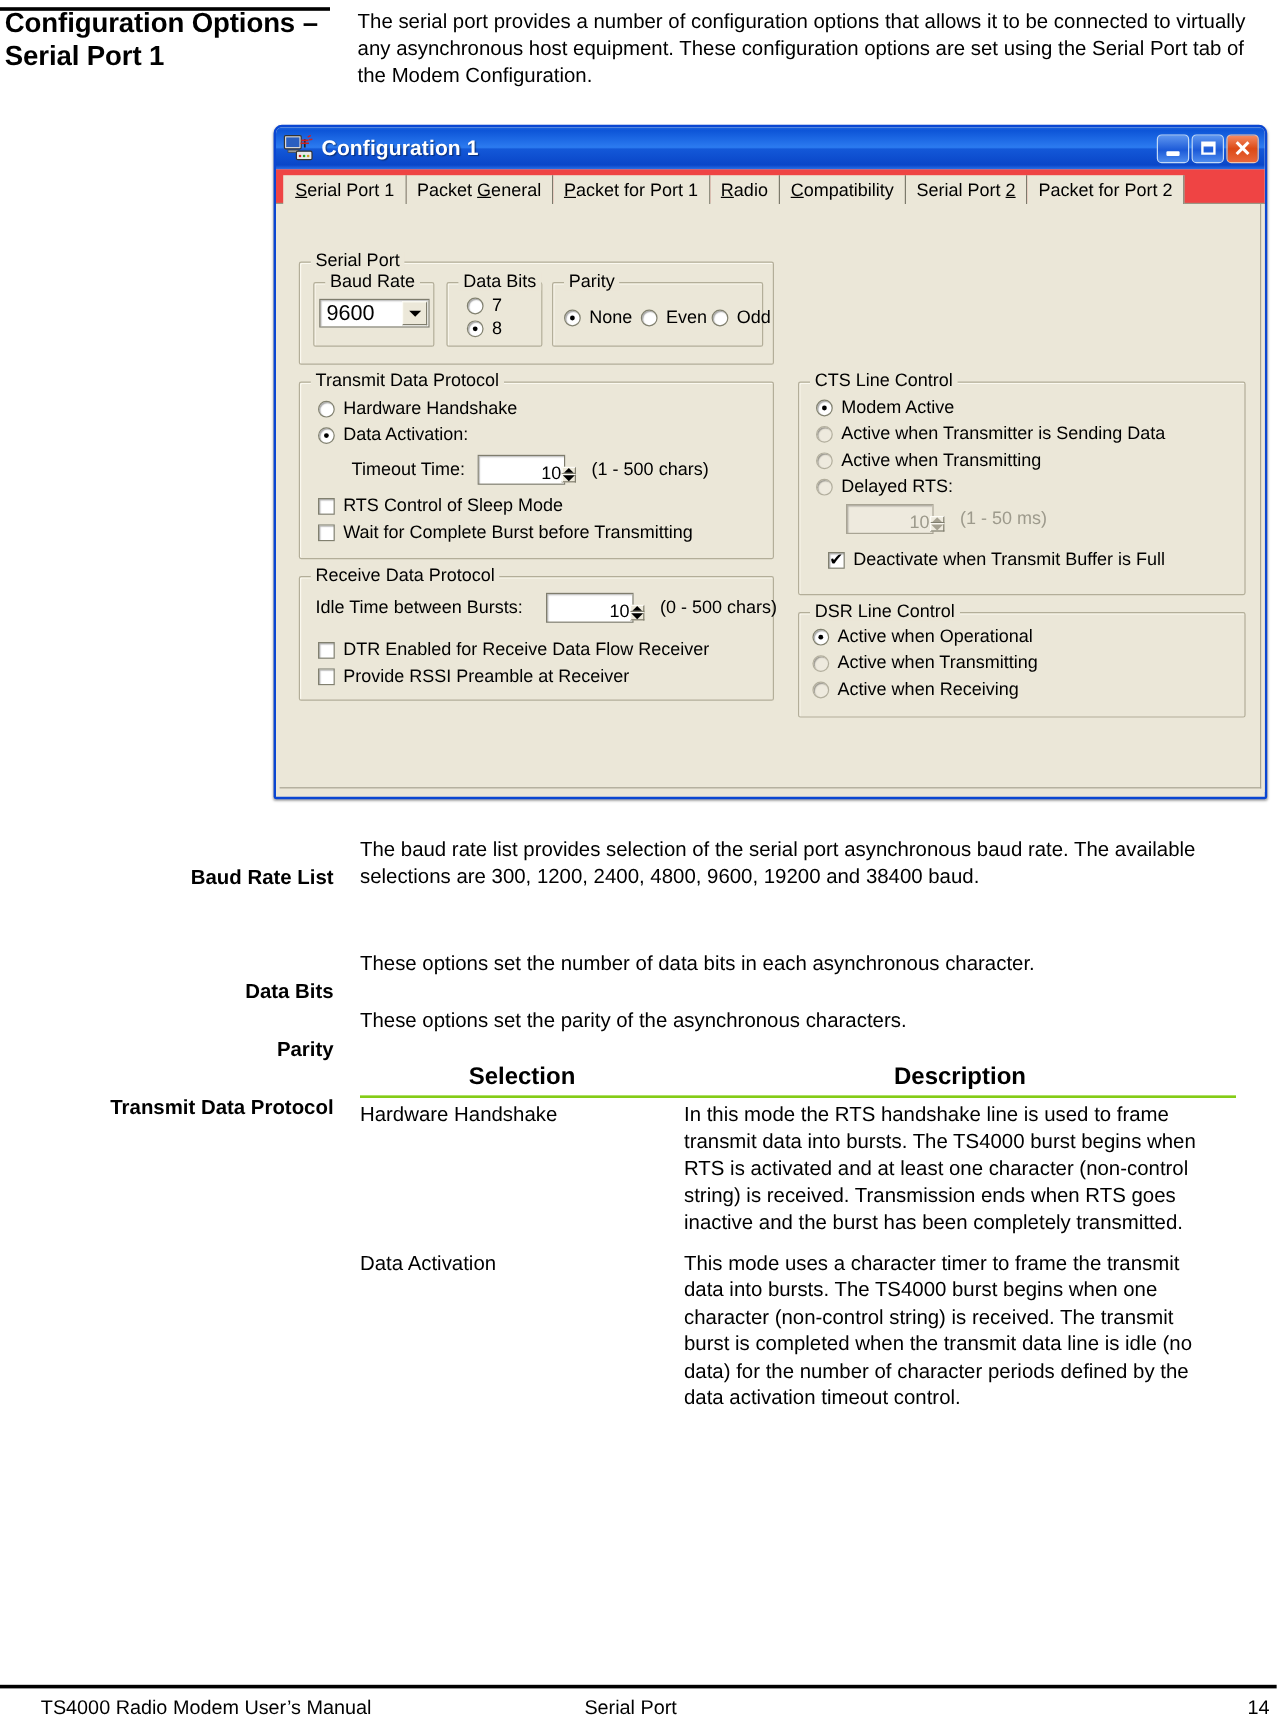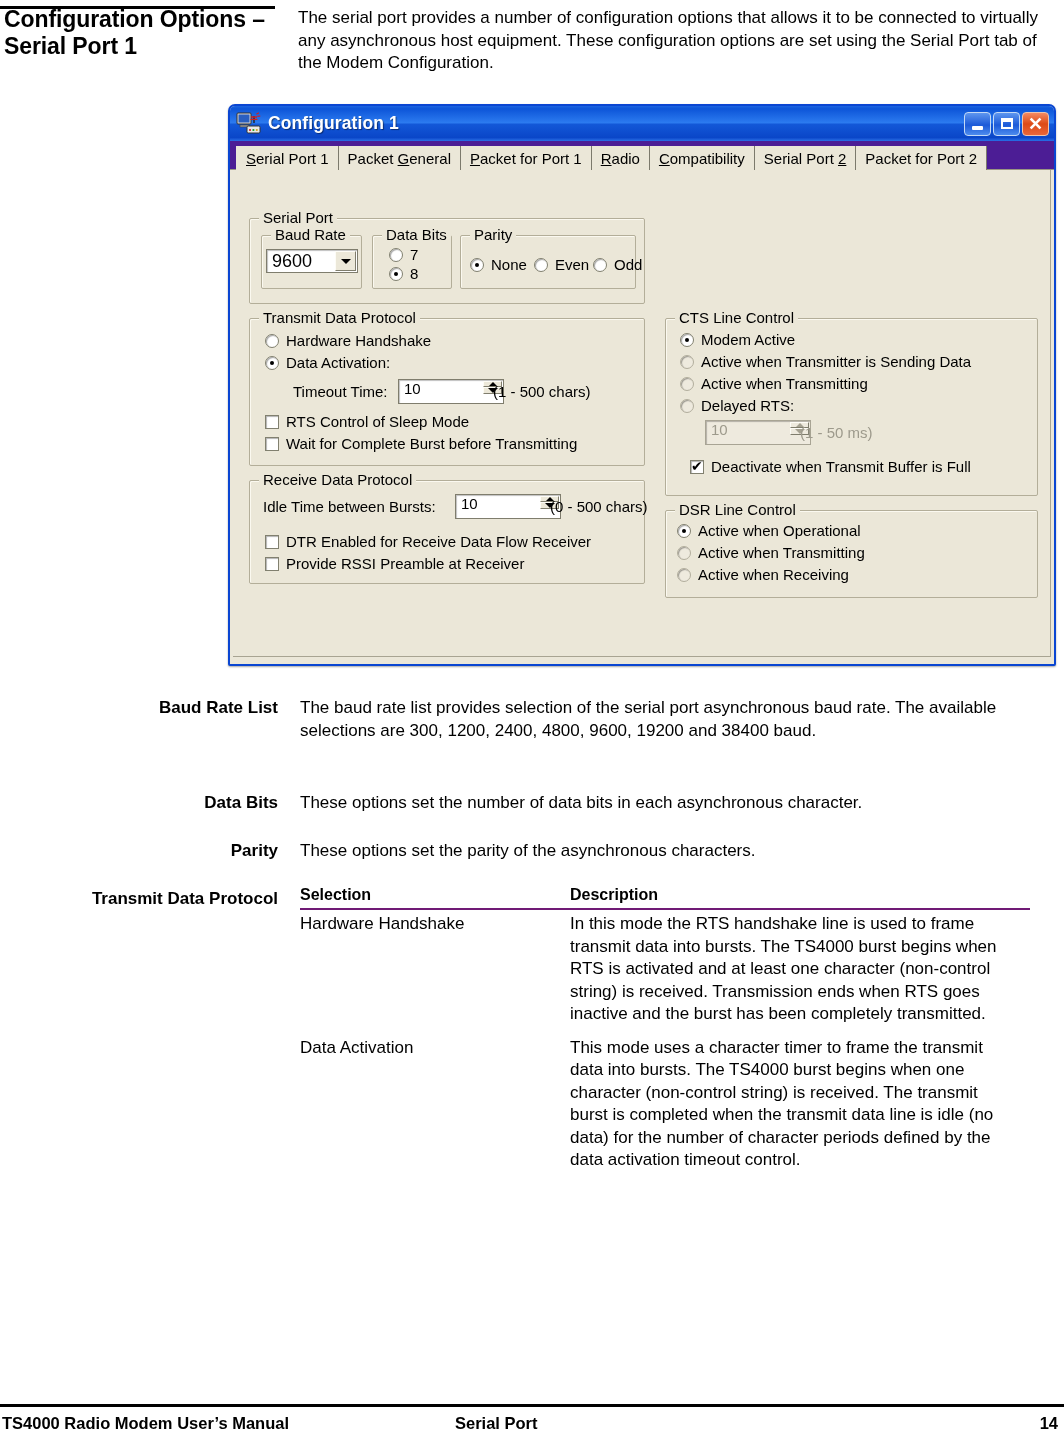--- a/index.html
+++ b/index.html
@@ -81,21 +81,21 @@
   .glyph-max { width: 12px; height: 11px; border: 2px solid #fff; border-top-width: 4px; }
   .glyph-close {
     color: #fff; font-size: 18px; font-weight: bold; line-height: 18px;
     font-family: "Liberation Sans", sans-serif;
   }
 
   
   .tabstrip {
     display: flex; align-items: flex-start;
     padding: 3px 0 0 6px; height: 29px;
-    background: #4c1d95;
+    background: #ef4444;
     border-bottom: 1px solid #9a9684;
   }
   .tab {
     font-size: 15px; line-height: 15px;
     padding: 5px 9px 5px 9px;
     background: #ebe7d8;
     border-right: 1px solid #7c7a6c;
     white-space: nowrap;
     position: relative; top: 2px;
   }
@@ -182,71 +182,72 @@
     border-top: 5px solid #000;
   }
   .tri-up {
     width: 0; height: 0;
     border-left: 4px solid transparent; border-right: 4px solid transparent;
     border-bottom: 4px solid #000;
   }
 
   
   .spin {
-    position: absolute; display: flex; align-items: flex-start;
-    width: 106px; height: 25px;
+    position: absolute; display: flex; align-items: flex-end;
+    width: 73px; height: 25px;
     background: #fff;
     border: 1px solid #7f7d6d;
     box-shadow: inset 1px 1px 1px rgba(0,0,0,.25);
+    padding-left: 47px;
   }
   .spin .val { font-size: 15px; padding-left: 5px; flex: 1; display: flex; align-items: center; }
   .spin .updn { width: 19px; display: flex; flex-direction: column; margin: 1px 1px 1px 0; }
   .spin .updn div {
     flex: 1; background: #ece8d9;
     border: 1px solid #7f7d6d;
     border-top-color: #fdfcf6; border-left-color: #fdfcf6;
     display: flex; align-items: center; justify-content: center;
   }
   .spin.disabled { background: #eeeade; border-color: #a8a494; }
   .spin.disabled .val { color: #9d9a8c; }
   .spin.disabled .updn div { background:#eeeade; }
   .spin.disabled .tri-up { border-bottom-color:#a5a191; }
   .spin.disabled .tri-down { border-top-color:#a5a191; }
 
   
   .term {
     position: absolute; right: 786px;
     font-size: 17px; font-weight: bold; line-height: 22px;
-    white-space: nowrap; text-align: right;
+    white-space: nowrap; text-align: right; margin-top: 24px;
   }
   .def {
     position: absolute; left: 300px; width: 742px;
     font-size: 17px; line-height: 22.5px;
   }
 
   
   .tbl { position: absolute; left: 300px; top: 886px; width: 730px; }
   .tbl table { border-collapse: collapse; width: 100%; }
   .tbl th {
-    text-align: left; font-size: 16px; font-weight: bold;
-    padding: 0 0 4px 0; border-bottom: 2px solid #701a75;
+    text-align: center; font-size: 20px; font-weight: bold;
+    padding: 0 0 4px 0; border-bottom: 2px solid #84cc16;
     vertical-align: bottom;
   }
   .tbl td {
     font-size: 17px; line-height: 22.5px; vertical-align: top;
     padding: 3px 10px 8px 0;
   }
   .tbl .c1 { width: 270px; }
 
   
   .footrule {
     position: absolute; left: 0; top: 1404px; width: 1064px; height: 3px; background: #000;
   }
   .foot {
-    position: absolute; top: 1414px; font-size: 16.5px; font-weight: bold;
+    position: absolute; top: 1414px; font-size: 16.5px; font-weight: normal; margin-left: 32px;
   }
   .foot.left { left: 2px; }
   .foot.mid { left: 455px; }
   .foot.right { right: 6px; }
 </style>
 </head>
 <body>
 
 <div class="page">
 

